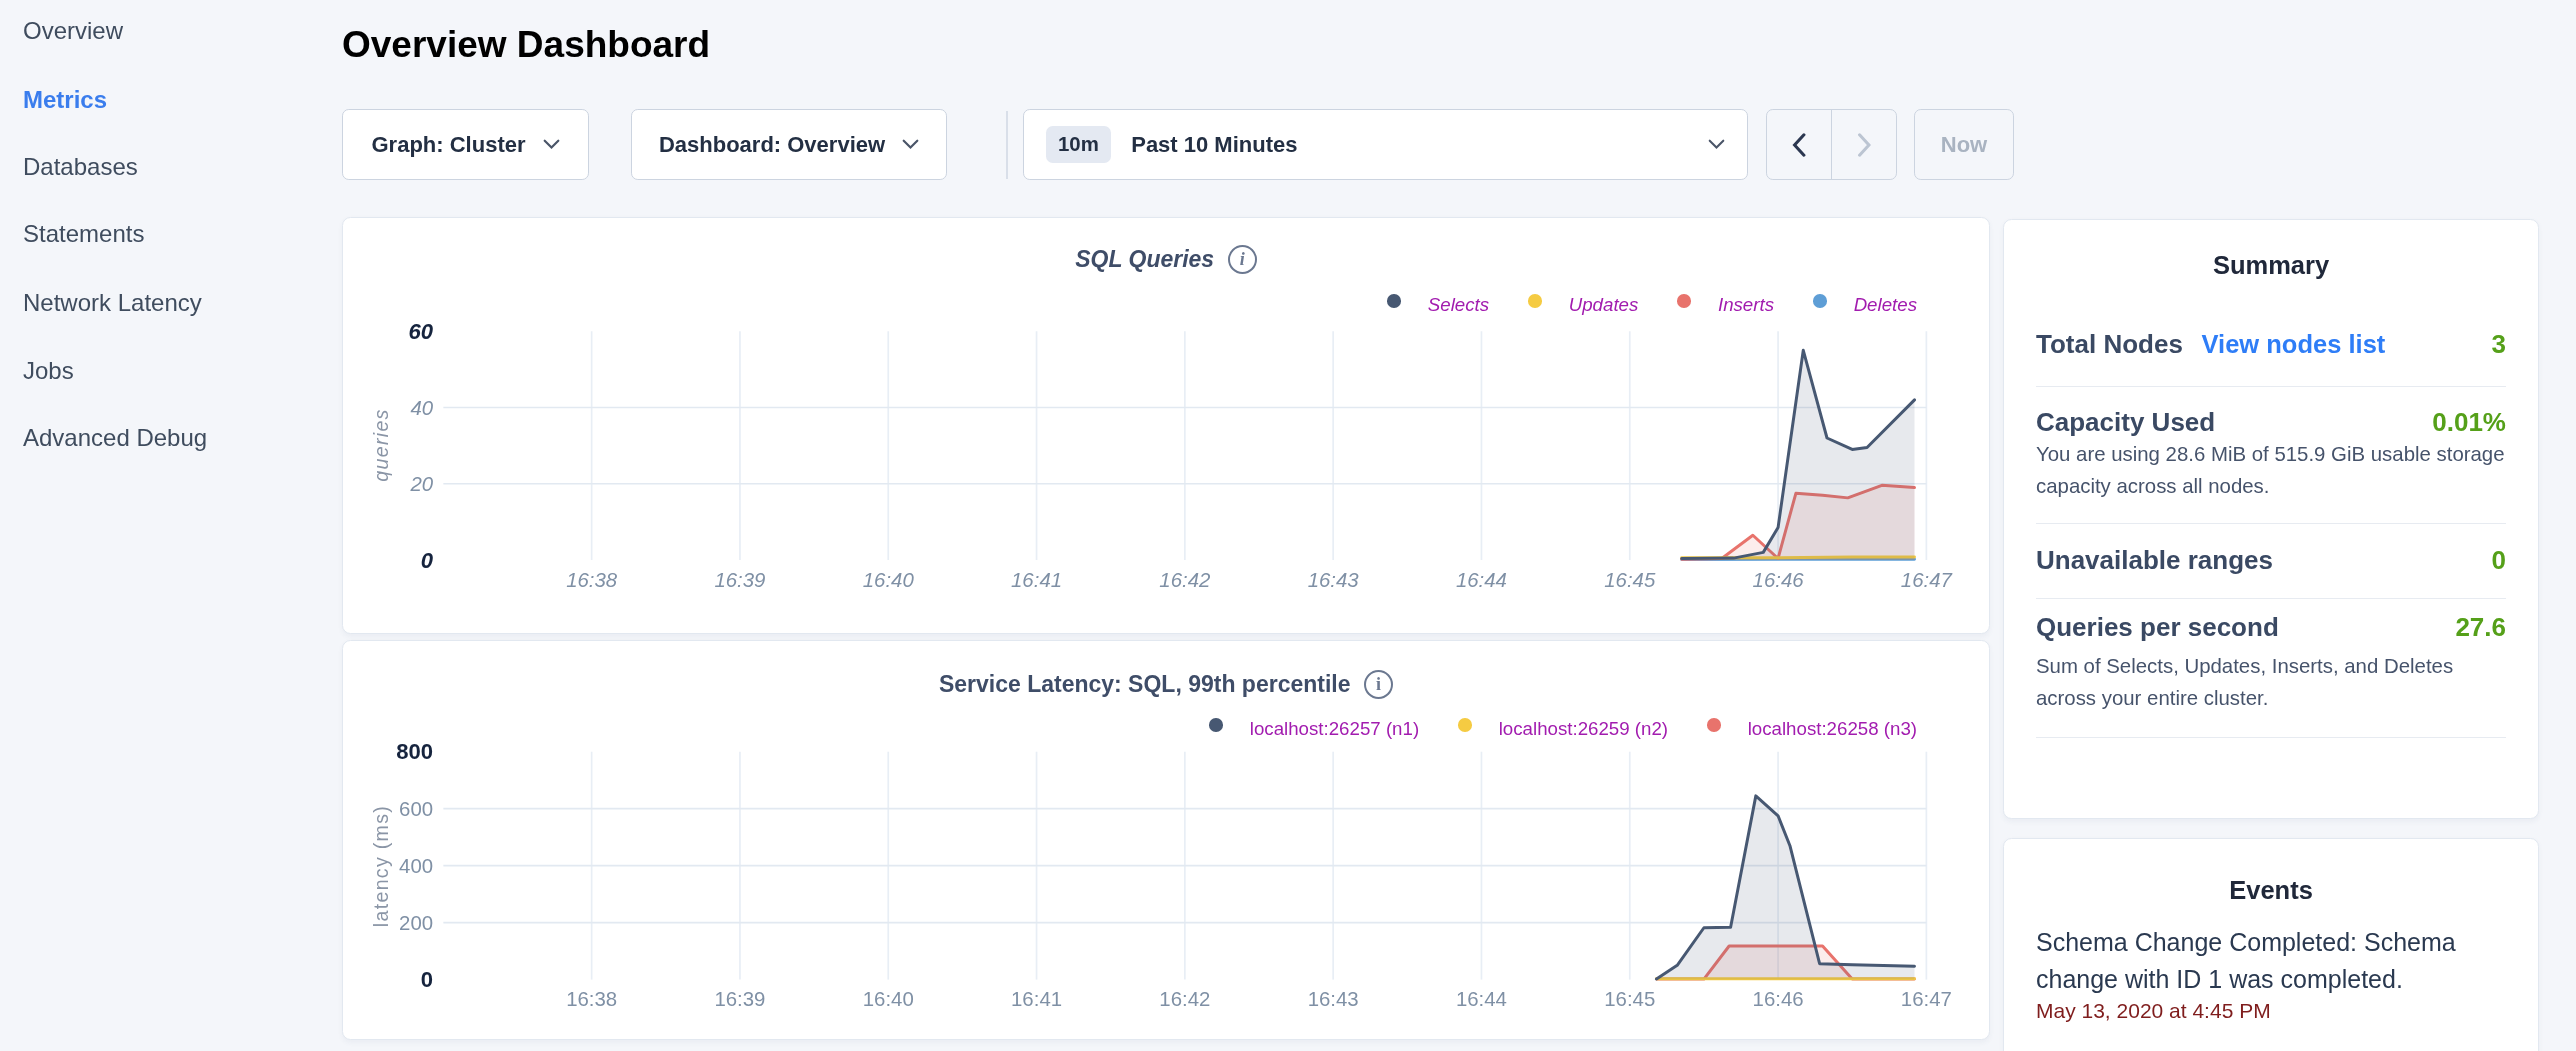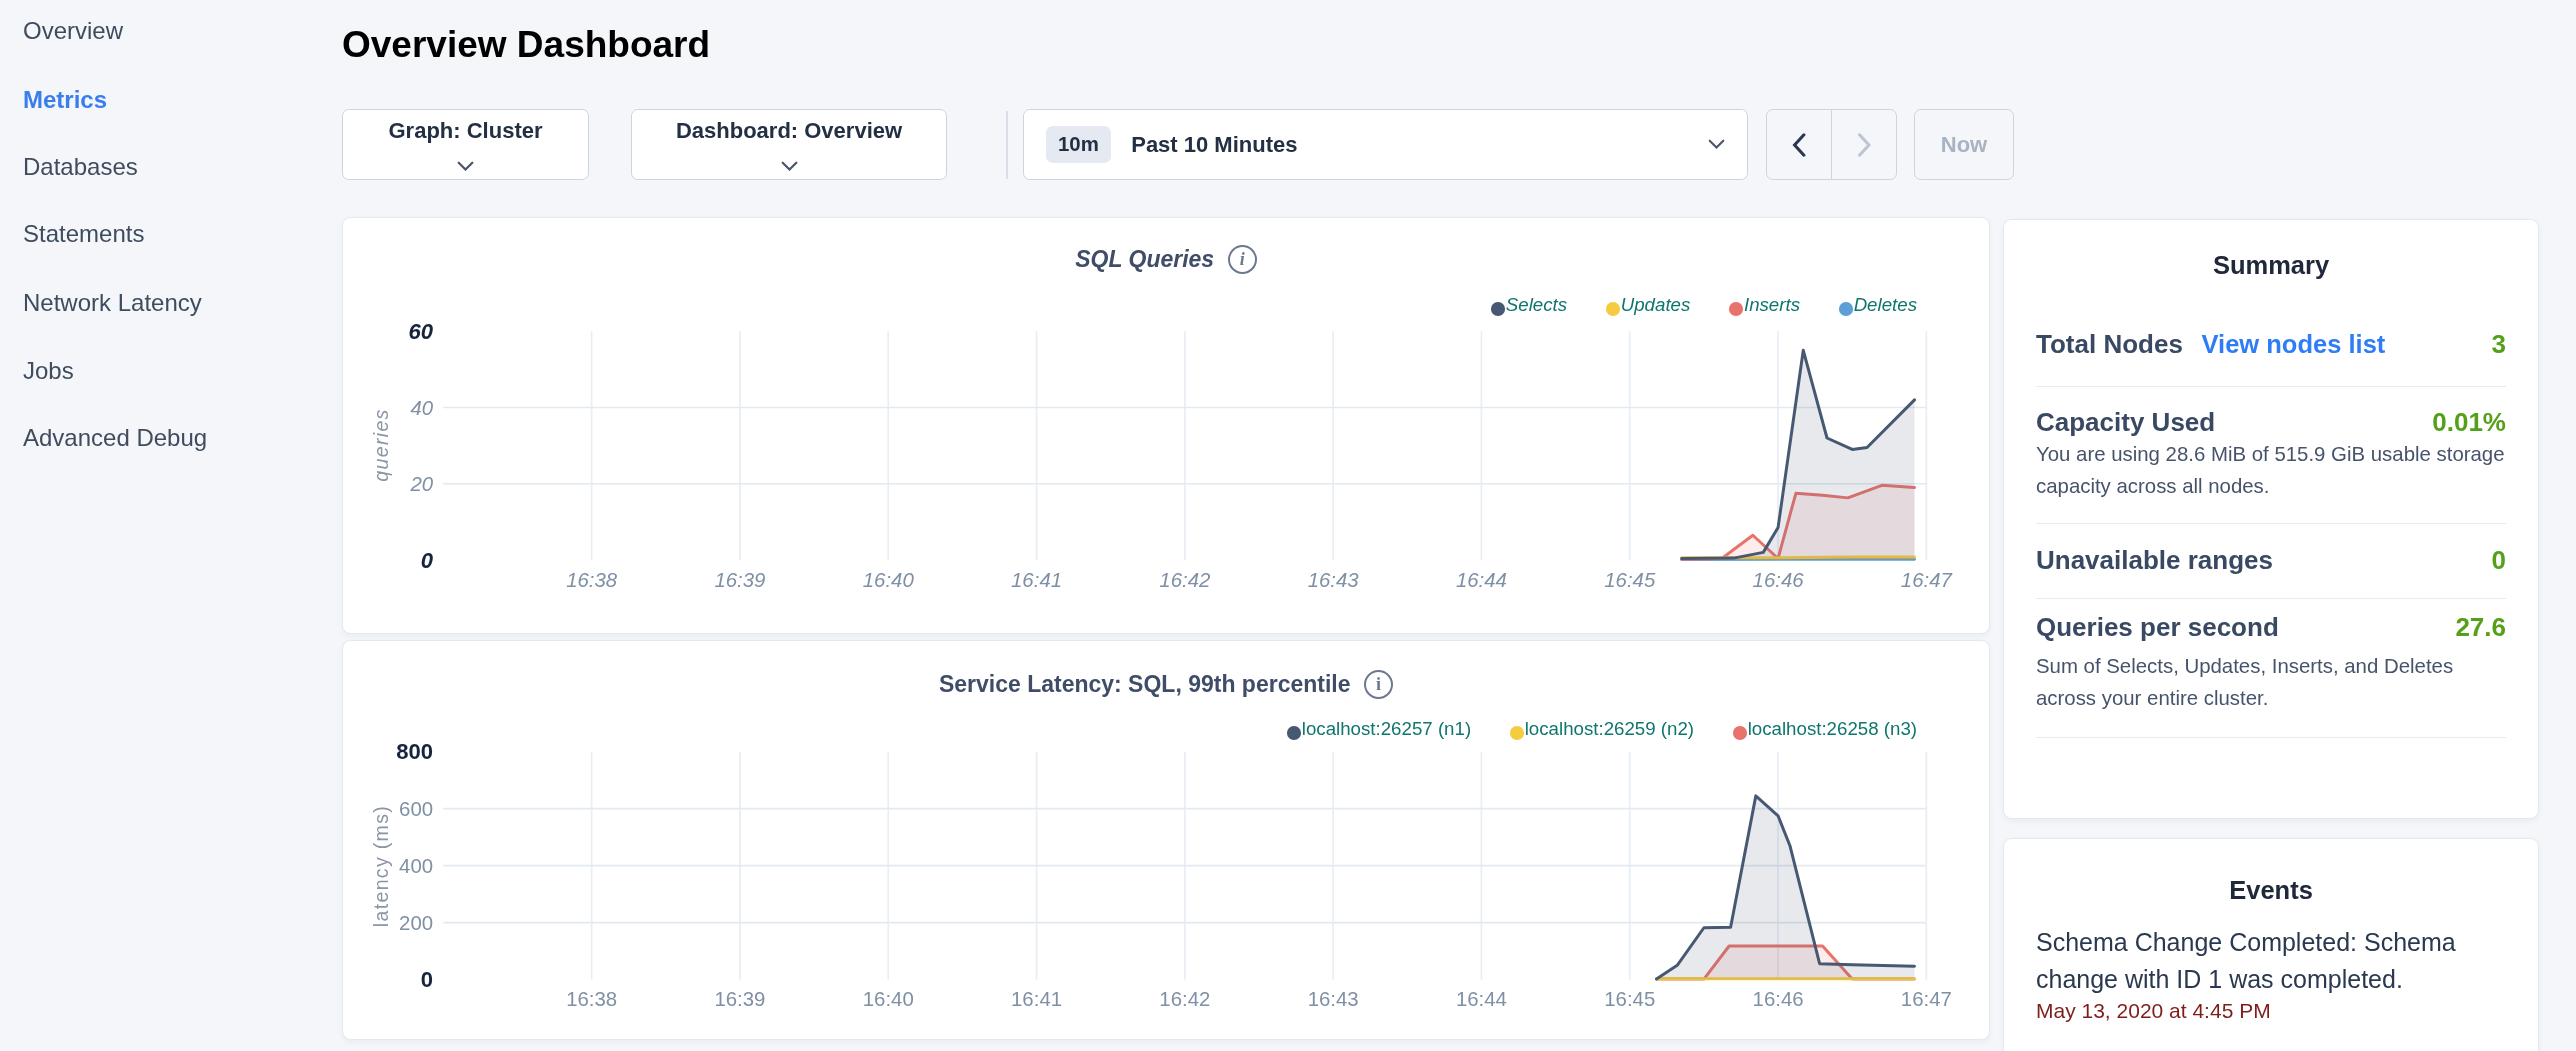--- a/index.html
+++ b/index.html
@@ -7,21 +7,21 @@
           font-family:"Liberation Sans",sans-serif;-webkit-font-smoothing:antialiased;}
 
   
   .side-item{position:absolute;left:23px;font-size:24px;color:#3f4c5e;cursor:pointer;white-space:nowrap;}
   .side-item.active{color:#3a7ded;font-weight:700;}
 
   
   .page-title{position:absolute;left:342px;top:24px;margin:0;font-size:37px;font-weight:700;color:#000000;text-align:right;}
   .btn{position:absolute;top:109px;height:71px;box-sizing:border-box;border:1.7px solid #ccd4e0;border-radius:6.8px;
        background:#fff;display:flex;align-items:center;justify-content:center;gap:17px;
-       font-size:22px;font-weight:700;color:#232f43;cursor:pointer;flex-direction:column;}
+       font-size:22px;font-weight:700;color:#232f43;cursor:pointer;}
   .vdivider{position:absolute;left:1006px;top:111px;width:1.7px;height:68px;background:#d9dfe9;}
   .time-picker{position:absolute;left:1023px;top:109px;width:725px;height:71px;box-sizing:border-box;
        border:1.7px solid #ccd4e0;border-radius:6.8px;background:#fff;display:flex;align-items:center;
        padding:12px 22px;cursor:pointer;}
   .tp-badge{background:#e4e9f2;border-radius:6.8px;padding:6.8px 12px;font-size:20.4px;font-weight:700;color:#232f43;}
   .tp-label{margin-left:20.4px;font-size:22px;font-weight:700;color:#232f43;flex:1;}
   .arrow-group{position:absolute;left:1766px;top:109px;width:131px;height:71px;box-sizing:border-box;
        border:1.7px solid #ccd4e0;border-radius:6.8px;display:flex;background:transparent;}
   .arrow{flex:1;display:flex;align-items:center;justify-content:center;background:transparent;border:none;cursor:pointer;padding:0;}
   .arrow.prev{border-right:1.7px solid #ccd4e0;}
@@ -37,21 +37,21 @@
   #card-summary{left:2003px;top:219px;width:536px;height:600px;}
   #card-events{left:2003px;top:838px;width:536px;height:255px;}
 
   
   .chart-header{position:absolute;left:0;right:0;display:flex;justify-content:center;align-items:center;gap:13.6px;}
   .chart-title{font-size:23px;font-weight:700;color:#3f4d68;}
   .info-icon{width:29px;height:29px;border:2.6px solid #6b7890;border-radius:50%;color:#6b7890;
        display:flex;align-items:center;justify-content:center;font-size:18px;font-weight:700;
        font-family:"Liberation Serif",serif;cursor:pointer;box-sizing:border-box;}
   .chart-legend{position:absolute;right:72px;display:flex;gap:39px;align-items:center;}
-  .legend-item{display:flex;align-items:flex-end;gap:1px;font-size:18.7px;color:#0f766e;}
+  .legend-item{display:flex;align-items:flex-start;gap:27px;font-size:18.7px;color:#a21caf;}
   .legend-dot{width:13.6px;height:13.6px;border-radius:50%;}
   .chart-svg{position:absolute;left:0;top:0;}
   .y-unit{position:absolute;left:38px;font-size:19.6px;color:#8a95a6;letter-spacing:1.3px;
        transform:translate(-50%,-50%) rotate(-90deg);white-space:nowrap;}
 
   
   .panel-title{position:absolute;left:0;right:0;text-align:center;font-size:25.5px;font-weight:700;color:#20283a;}
   .sum-row{position:absolute;left:32px;right:32px;display:flex;align-items:baseline;}
   .sum-label{font-size:26px;font-weight:700;color:#3a4963;white-space:nowrap;}
   .sum-link{font-size:25.5px;font-weight:700;color:#2e7df7;margin-left:18.7px;text-decoration:none;cursor:pointer;white-space:nowrap;}

